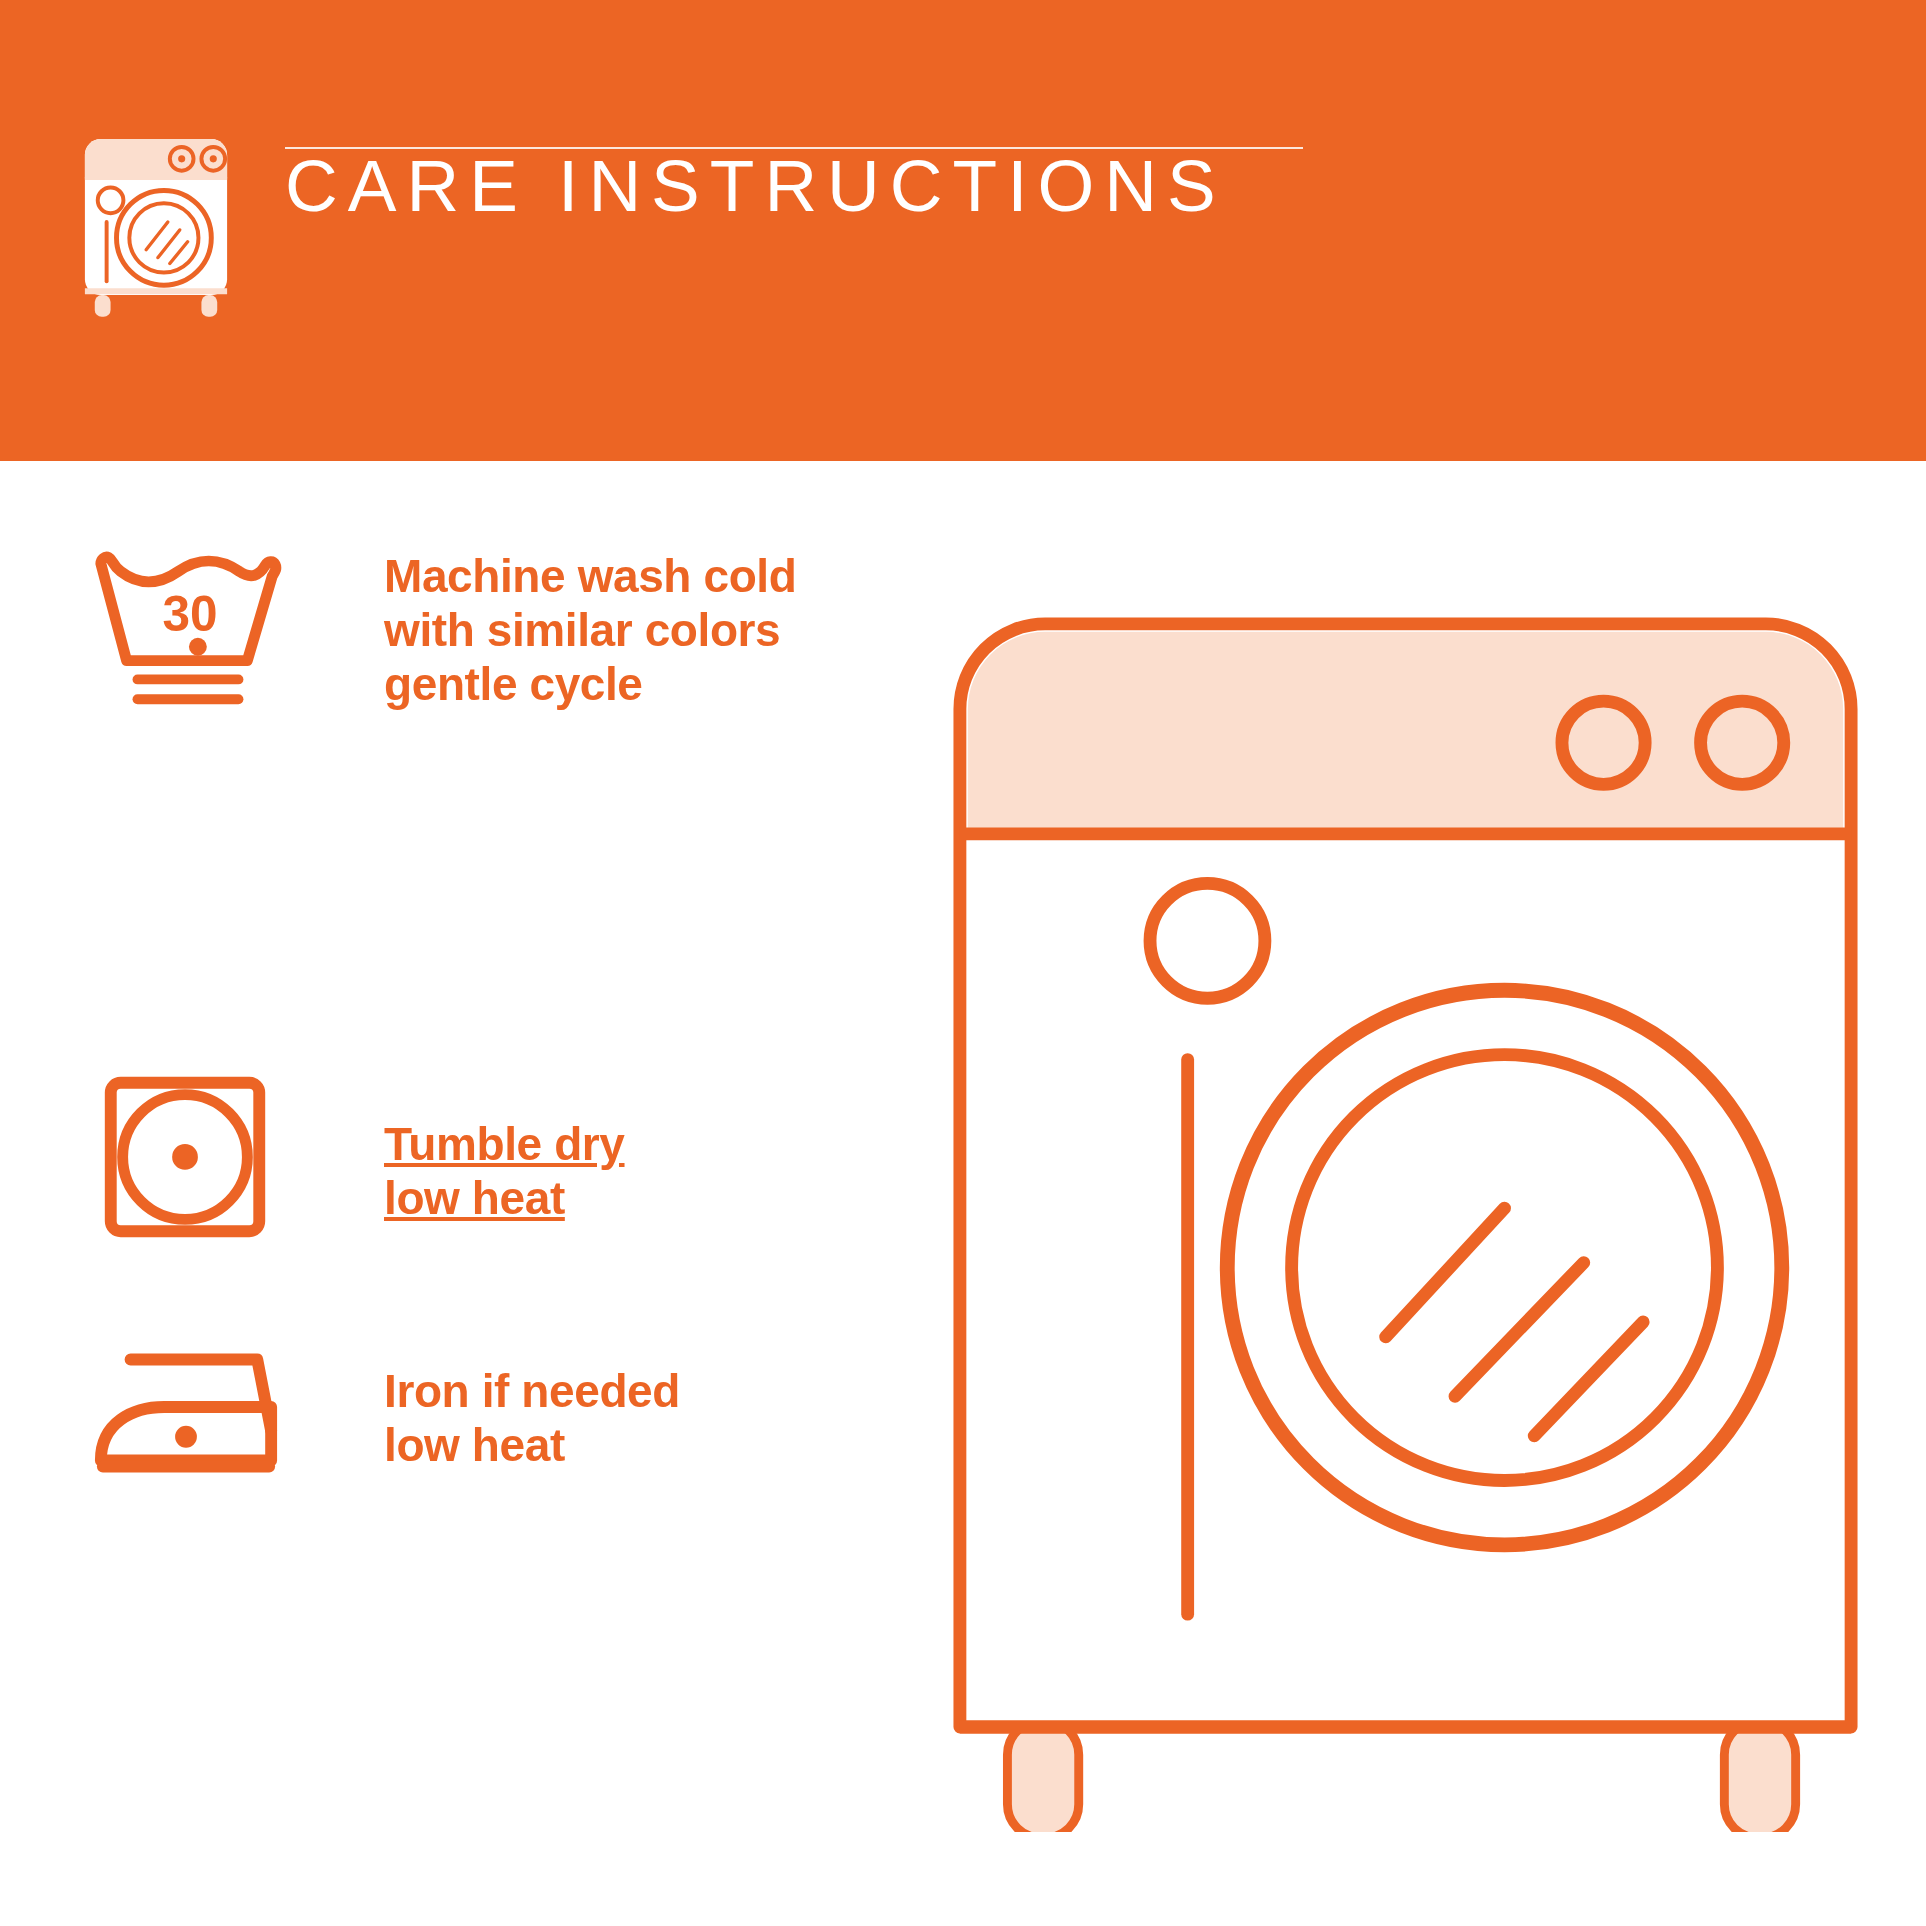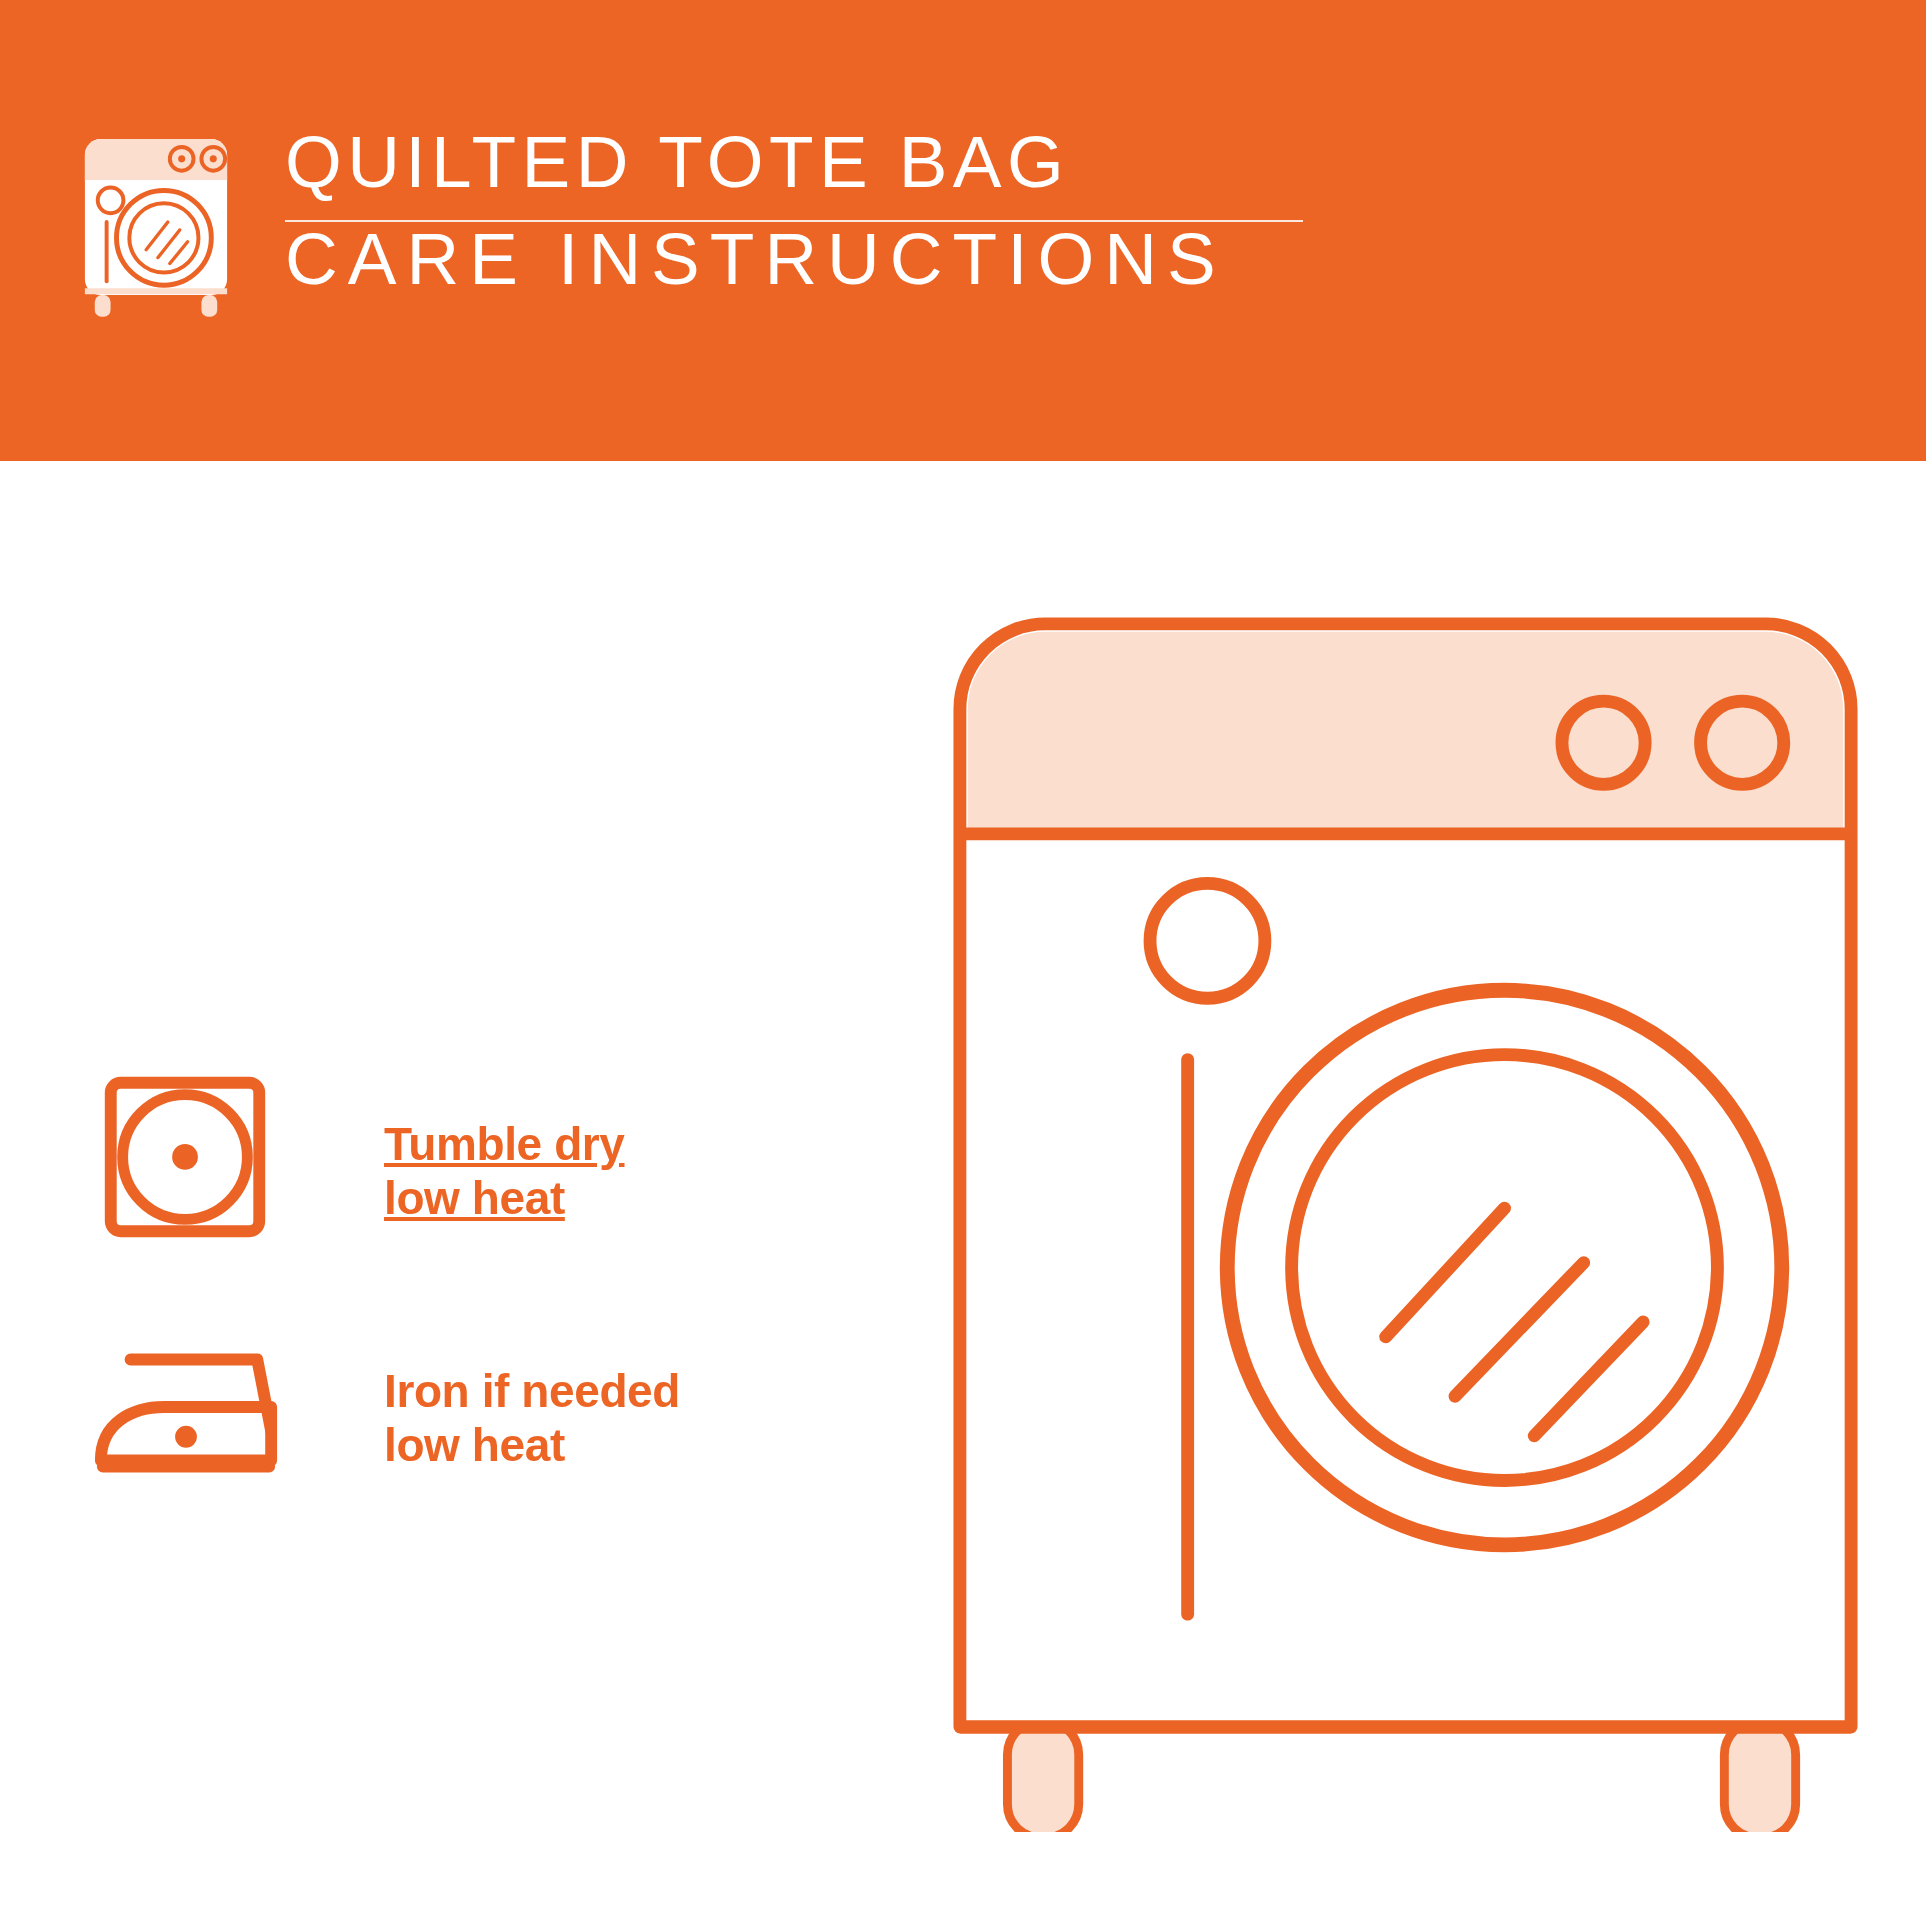--- a/index.html
+++ b/index.html
@@ -96,28 +96,51 @@
         <line x1="94" y1="134" x2="112" y2="112" stroke="#EC6425" stroke-width="3.4" stroke-linecap="round"></line>
 
         <line x1="8" y1="162" x2="152" y2="162" stroke="#FBDECE" stroke-width="6"></line>
 
         <rect x="18" y="166" width="16" height="22" rx="7" fill="#FBDECE"></rect>
         <rect x="126" y="166" width="16" height="22" rx="7" fill="#FBDECE"></rect>
       </svg>
     </div>
 
     <div id="header-text">
-      <div id="title-main">QUILTED TOTE BAG</div>
       <div id="title-rule"></div>
       <div id="title-sub">CARE INSTRUCTIONS</div>
     </div>
   </div>
 
   <div id="care-list">
 
+    <div class="care-row" style="top:59px;">
+      <div class="care-icon">
+        <svg viewBox="0 0 200 200" width="198" height="198" xmlns="http://www.w3.org/2000/svg">
+
+          <path d="M14 44 C14 40 18 36 22 38 C26 40 26 46 34 52
+                   C52 66 72 66 92 52
+                   C112 38 134 38 154 52
+                   C166 60 174 56 180 46
+                   C183 41 188 41 190 45
+                   C192 49 190 52 187 57
+                   L162 142 L40 142 Z" fill="none" stroke="#EC6425" stroke-width="11" stroke-linecap="round" stroke-linejoin="round"></path>
+
+          <text x="104" y="112" font-family="Liberation Sans, sans-serif" font-size="50" font-weight="bold" fill="#EC6425" text-anchor="middle">30</text>
+
+          <circle cx="112" cy="128" r="9" fill="#EC6425"></circle>
+
+          <rect x="46" y="156" width="112" height="10" rx="5" fill="#EC6425"></rect>
+          <rect x="46" y="176" width="112" height="10" rx="5" fill="#EC6425"></rect>
+        </svg>
+      </div>
+      <div class="care-text" style="top:30px;">Machine wash cold
+with similar colors
+gentle cycle</div>
+    </div>
 
 
     <div class="care-row" style="top:594px;">
       <div class="care-icon">
         <svg viewBox="0 0 200 200" width="198" height="198" xmlns="http://www.w3.org/2000/svg">
           <rect x="24" y="28" width="150" height="150" rx="10" ry="10" fill="none" stroke="#EC6425" stroke-width="12"></rect>
           <circle cx="99" cy="103" r="63" fill="none" stroke="#EC6425" stroke-width="11"></circle>
           <circle cx="99" cy="103" r="13" fill="#EC6425"></circle>
         </svg>
       </div>

